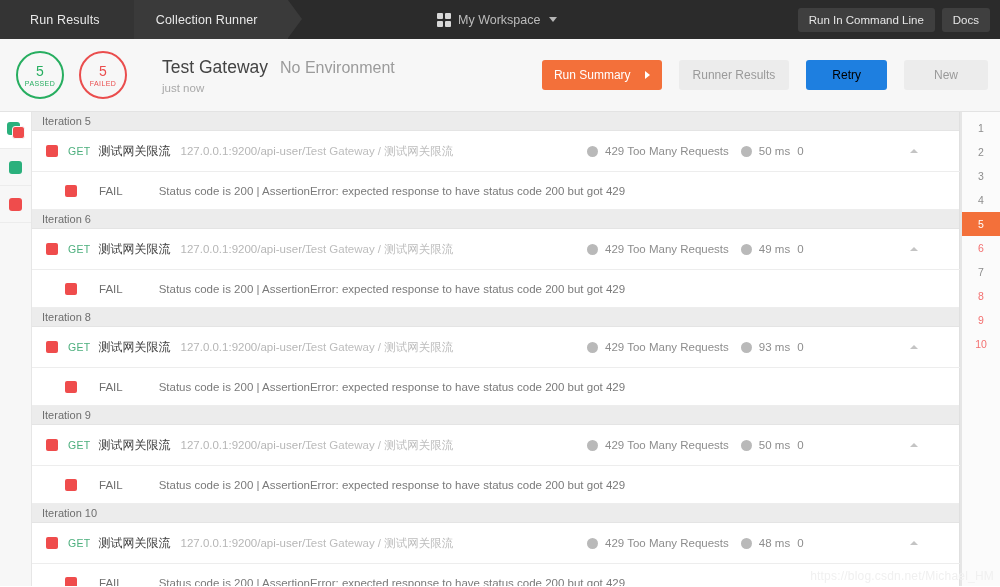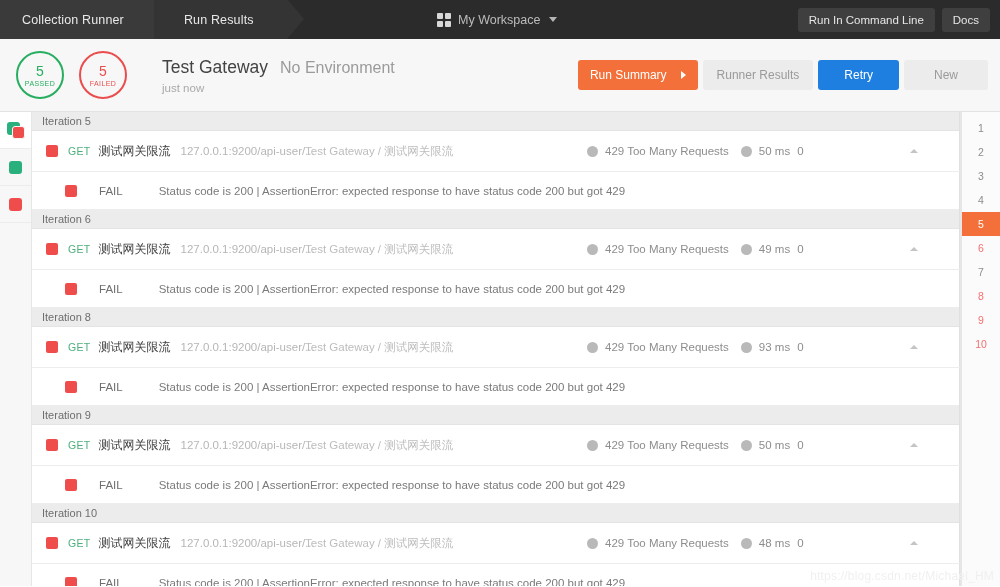--- a/index.html
+++ b/index.html
@@ -82,29 +82,29 @@
   .donut.failed { border-color: #ea4d4d; margin-left: 15px; }
   .donut .num { font-size: 14px; color: #27ae60; line-height: 1; margin-bottom: 2px; }
   .donut.failed .num { color: #ea4d4d; }
   .donut .lbl { font-size: 7px; color: #27ae60; letter-spacing: .4px; }
   .donut.failed .lbl { color: #ea4d4d; }
   .run-meta { margin-left: 35px; }
   .run-title-row { display: flex; align-items: baseline; gap: 12px; }
   .run-title { font-size: 17.5px; color: #444; font-weight: normal; }
   .run-env { font-size: 16px; color: #9b9b9b; }
   .run-time { font-size: 11.5px; color: #a9a9a9; margin-top: 4px; }
-  .summary-actions { position: absolute; right: 12px; display: flex; align-items: center; gap: 5px; margin-left: 26px; }
+  .summary-actions { position: absolute; right: 12px; display: flex; align-items: center; gap: 17px; margin-left: 26px; }
   .btn {
     border: none; border-radius: 3px; font-size: 12px; cursor: pointer;
     font-family: inherit; padding: 9px 14px; line-height: 1;
   }
   .btn-orange { background: #f3703a; color: #fff; display: flex; align-items: center; gap: 14px; padding: 9px 12px; }
   .btn-orange .tri { width: 0; height: 0; border-left: 5px solid #fff; border-top: 4px solid transparent; border-bottom: 4px solid transparent; }
   .btn-grey { background: #ececec; color: #9a9a9a; }
-  .btn-blue { background: #1e7fe0; color: #ffffff; padding: 9px 26px; }
+  .btn-blue { background: #1e7fe0; color: #000000; padding: 9px 26px; }
   .btn-new { background: #ececec; color: #9a9a9a; padding: 9px 30px; }
 
   
   .body-wrap { position: relative; height: 474px; display: flex; background: #fff; }
 
   .filter-rail {
     width: 32px; background: #f7f7f7; border-right: 1px solid #e6e6e6;
     flex-shrink: 0;
   }
   .filter-btn {
@@ -171,25 +171,25 @@
     user-select: none;
   }
   .scroll-seam { position: absolute; right: 0; top: 0; width: 1px; height: 100%; background: #e0e0e0; }
 </style>
 </head>
 <body>
 
 <div class="app">
 
   <div class="topnav">
+    <div class="tab active">
+      <span>Run Results</span>
+    </div>
     <div class="tab inactive">
       <span>Collection Runner</span>
-    </div>
-    <div class="tab active">
-      <span>Run Results</span>
     </div>
     <div class="nav-spacer"></div>
 
     <div class="workspace">
       <span class="grid-icon">
         <i></i>
           <i></i>
           <i></i>
           <i></i>
       </span>

